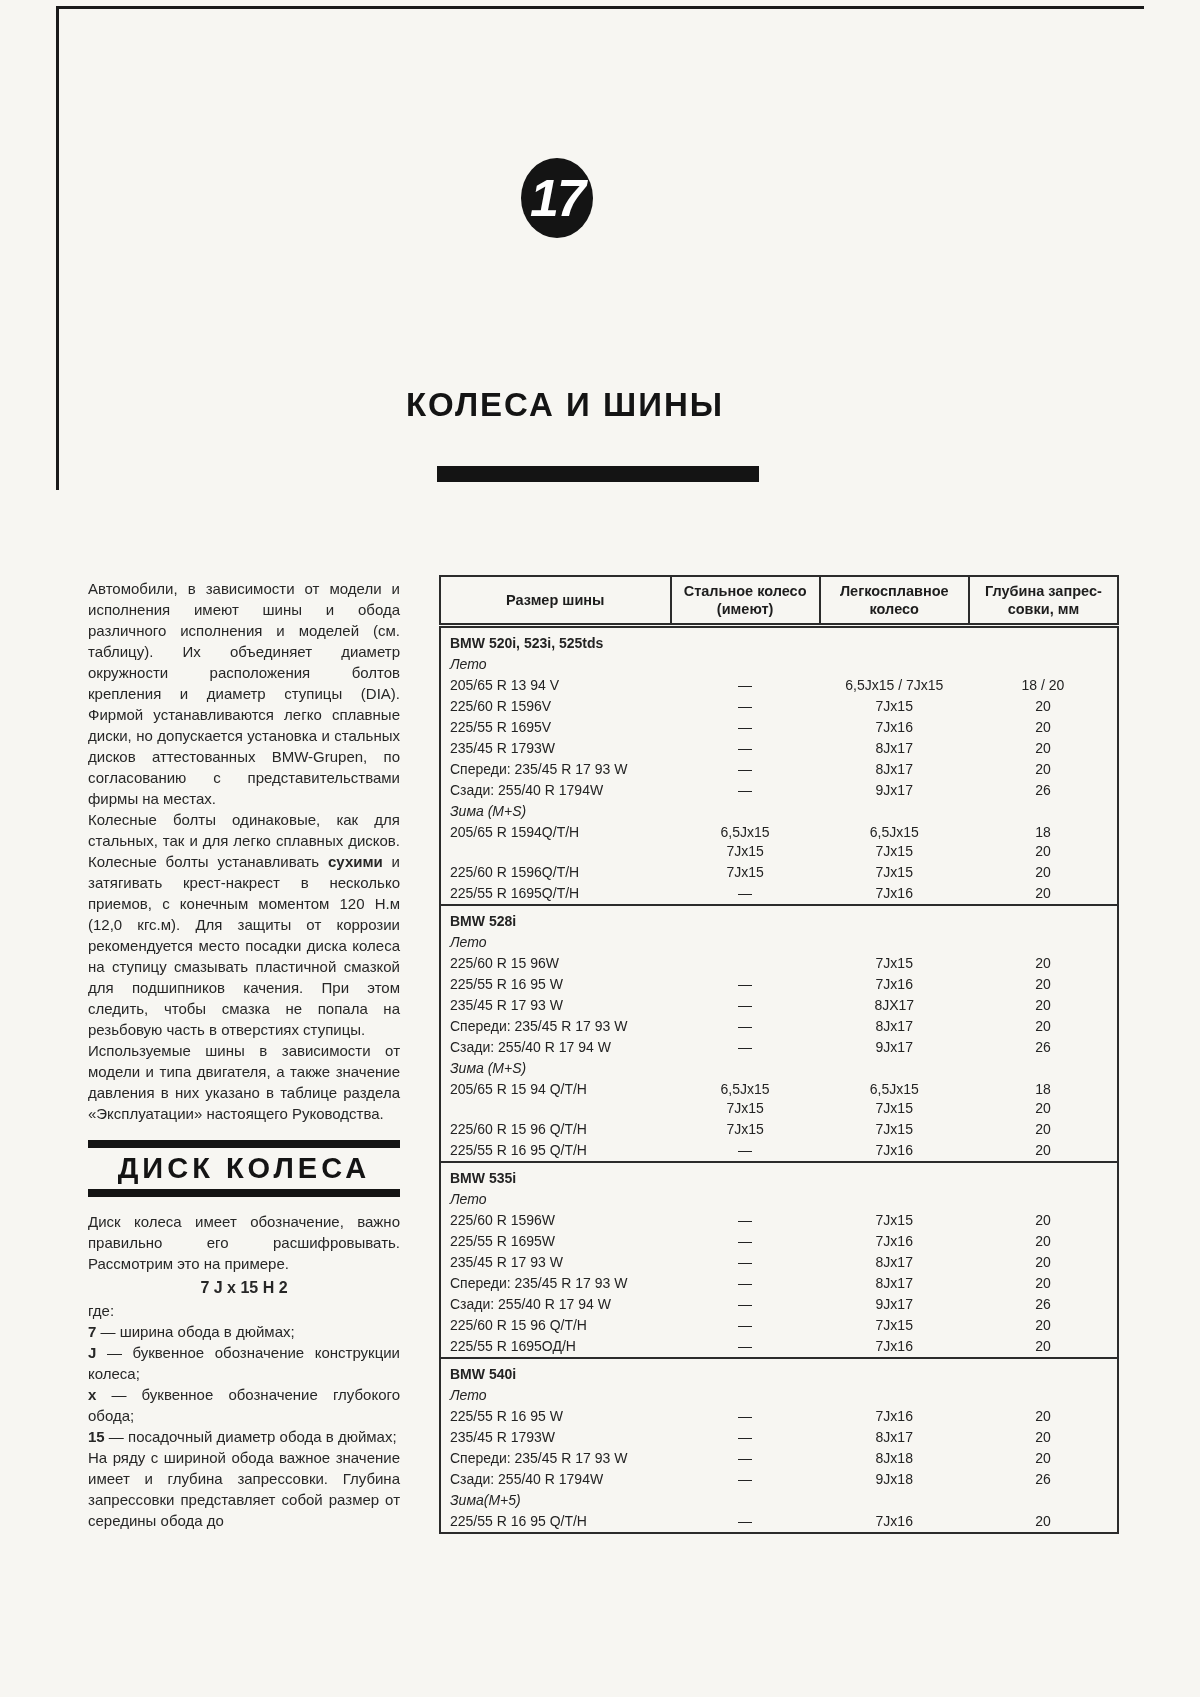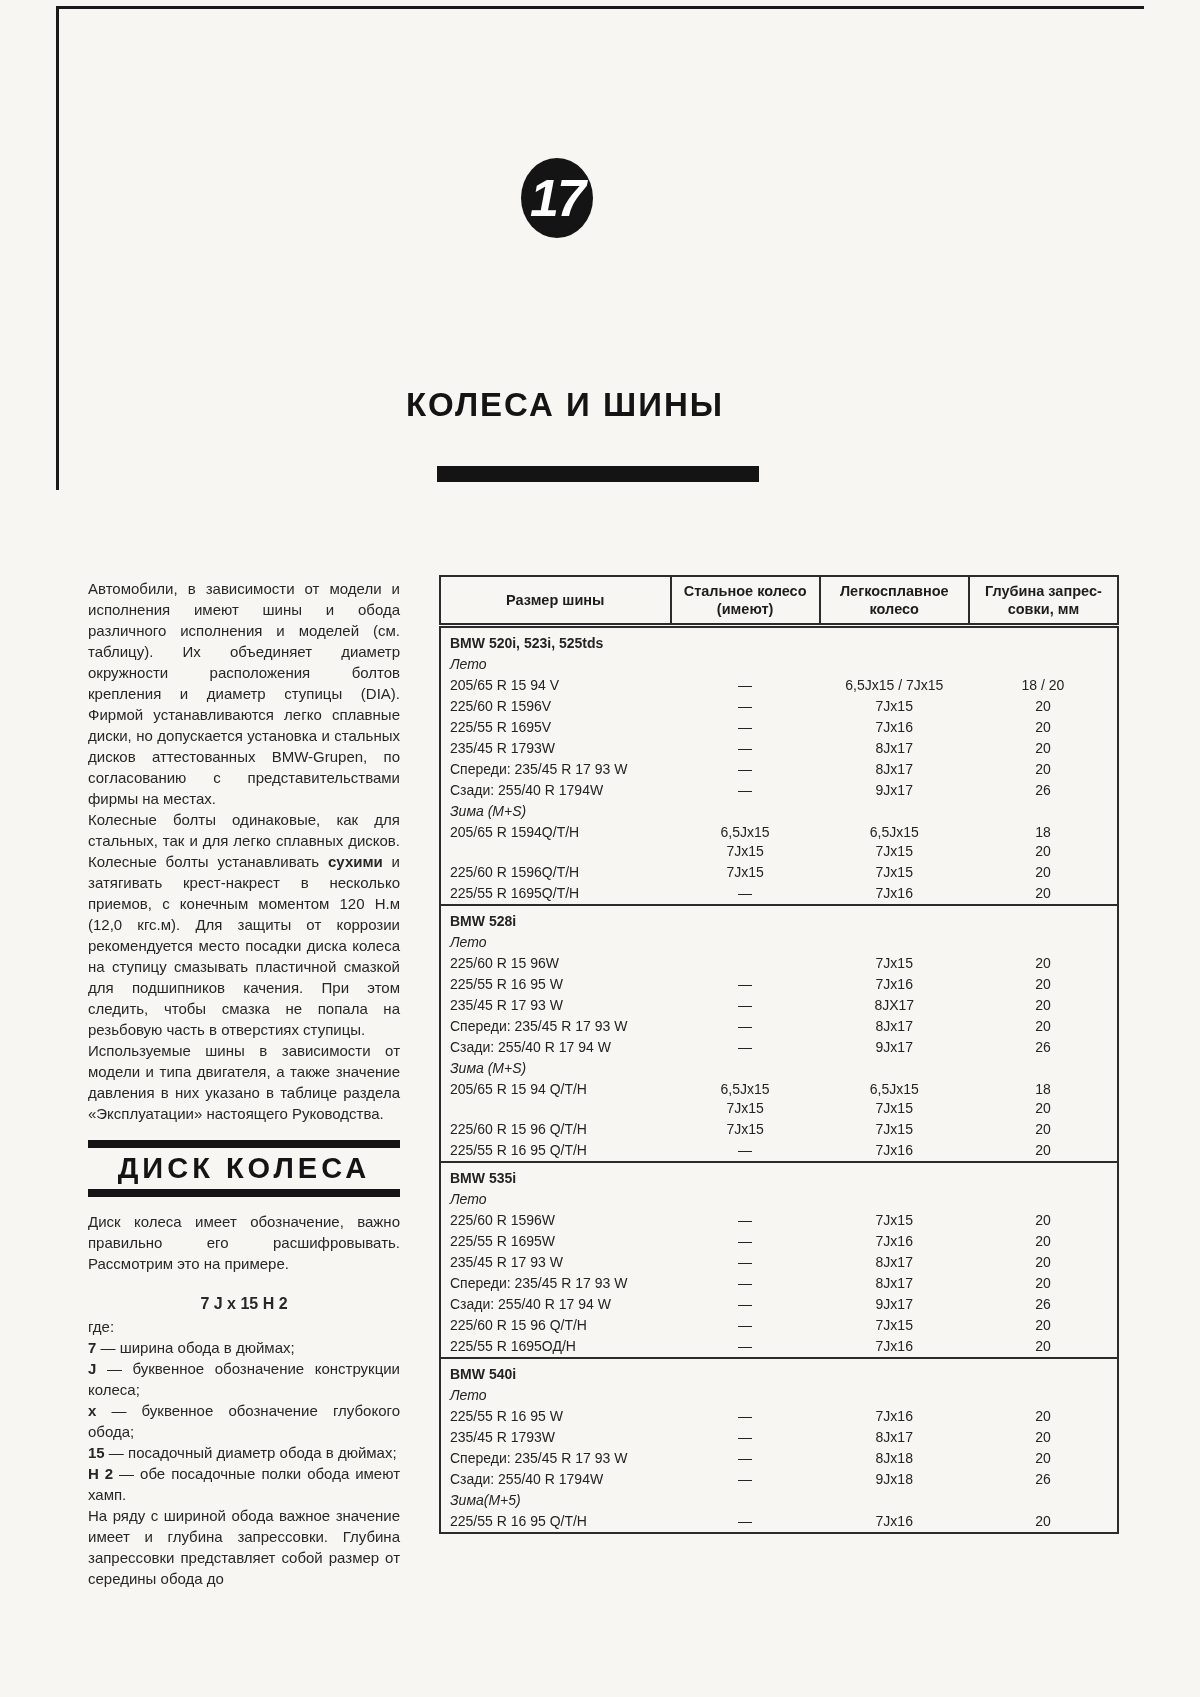--- a/index.html
+++ b/index.html
@@ -31,21 +31,21 @@
   .title-bar{position:absolute;left:437px;top:466px;width:322px;height:16px;background:#141414;}
   
   .left-col{position:absolute;left:88px;top:578px;width:312px;font-size:15px;line-height:21px;text-align:justify;color:#272727;}
   .left-col p{margin:0;}
   .rule{height:8px;background:#141414;margin:16px 0 0 0;}
   .subhead{
     margin:10px 0 10px 0;text-align:center;
     font-size:29px;font-weight:800;letter-spacing:4px;color:#141414;white-space:nowrap;
   }
   .disk-intro{margin-top:14px !important;}
-  .example{text-align:center;font-weight:bold;font-size:16px;margin:19px 0 2px 0;}
+  .example{text-align:center;font-weight:bold;font-size:16px;margin:3px 0 2px 0;}
   .where{text-align:left;}
   .def-item{text-align:justify;}
   .def-item b{font-weight:bold;}
   
   table.wheel-table{
     position:absolute;left:439px;top:575px;width:680px;
     border-collapse:collapse;table-layout:fixed;
     font-family:"Liberation Sans", sans-serif;color:#232323;
   }
   table.wheel-table,
@@ -97,21 +97,20 @@
     <div class="rule" style="margin-top:0;"></div>
 
     <p class="disk-intro">Диск колеса имеет обозначение, важно правильно его расшифровывать. Рассмотрим это на примере.</p>
     <div class="example">7 J x 15 H 2</div>
     <div class="where">где:</div>
     <div id="defs">
         <div class="def-item"><b>7 </b><span>— ширина обода в дюймах;</span></div>
         <div class="def-item"><b>J </b><span>— буквенное обозначение конструкции колеса;</span></div>
         <div class="def-item"><b>х </b><span>— буквенное обозначение глубокого обода;</span></div>
         <div class="def-item"><b>15 </b><span>— посадочный диаметр обода в дюймах;</span></div>
-        <div class="def-item"><b>Н 2 </b><span>— обе посадочные полки обода имеют хамп.</span></div>
       </div>
     <p>На ряду с шириной обода важное значение имеет и глубина запрессовки. Глубина запрессовки представляет собой размер от середины обода до</p>
   </div>
 
   <table class="wheel-table">
     <colgroup>
       <col style="width:34%">
         <col style="width:22%">
         <col style="width:22%">
         <col style="width:22%">
@@ -159,21 +158,21 @@
           </td>
           <td>
             <div></div>
           </td>
           <td>
             <div></div>
           </td>
         </tr>
         <tr>
           <td class="size">
-            <div>205/65 R 15 94 V</div>
+            <div>205/65 R 13 94 V</div>
           </td>
           <td>
             <div>—</div>
           </td>
           <td>
             <div>6,5Jx15 / 7Jx15</div>
           </td>
           <td>
             <div>18 / 20</div>
           </td>

